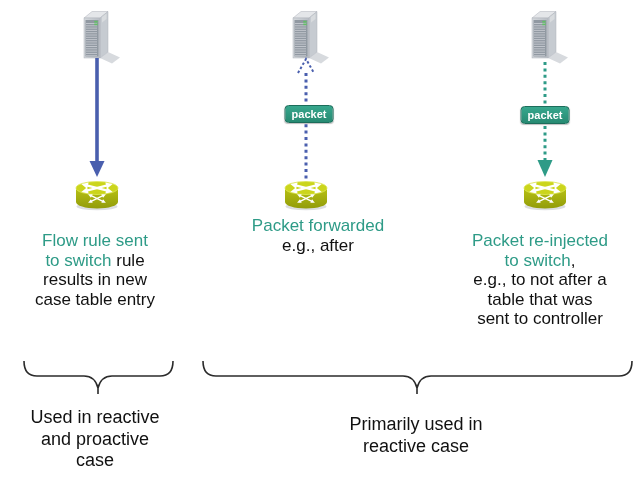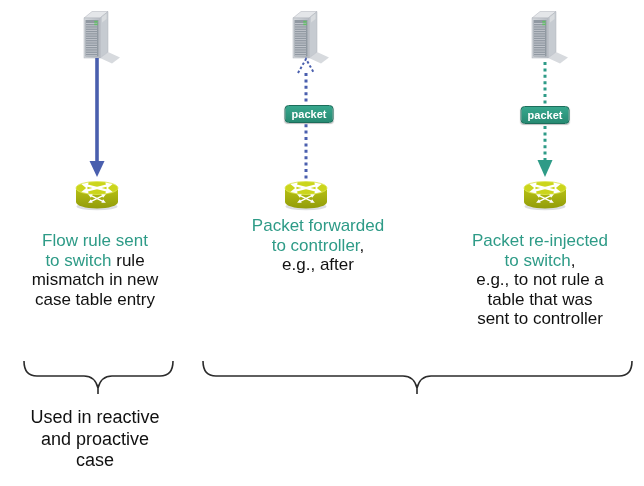--- a/index.html
+++ b/index.html
@@ -103,45 +103,48 @@
     <polygon points="4.5,100 19.5,100 12,117" style="fill:var(--teal)"></polygon>
   </svg>
   <div class="badge" style="left:545px;top:106px"><span>packet</span></div>
   <svg class="abs" style="left:521px;top:176px" width="48" height="36" viewBox="0 0 48 36">
       <use href="#switch-sym"></use>
     </svg>
 
   <div class="caption" style="left:-15px;top:231px">
     <div><span class="hl">Flow rule sent</span></div>
     <div><span class="hl">to switch</span><span> rule</span></div>
-    <div><span>mismatch in new</span></div>
+    <div><span>results in new</span></div>
     <div><span>case table entry</span></div>
   </div>
 
   <div class="caption" style="left:208px;top:216px">
     <div><span class="hl">Packet forwarded</span></div>
-    <div><span class="hl">to controller</span><span>,</span></div>
     <div><span>e.g., after</span></div>
   </div>
 
   <div class="caption" style="left:430px;top:231px">
     <div><span class="hl">Packet re-injected</span></div>
     <div><span class="hl">to switch</span><span>,</span></div>
-    <div><span>e.g., to not rule a</span></div>
+    <div><span>e.g., to not after a</span></div>
     <div><span>table that was</span></div>
     <div><span>sent to controller</span></div>
   </div>
 
   <svg class="abs" style="left:23px;top:355px" width="152" height="44" viewBox="0 0 152 44">
     <path d="M1,6 C1,16 5,21 14,21 L61,21 C69,21 73,25 75,33 C77,25 81,21 89,21 L137,21 C146,21 150,16 150,6 M75,33 L75,39" fill="none" style="stroke:var(--brace)" stroke-width="1.6"></path>
   </svg>
   <svg class="abs" style="left:202px;top:355px" width="432" height="44" viewBox="0 0 432 44">
     <path d="M1,6 C1,16 5,21 14,21 L201,21 C209,21 213,25 215,33 C217,25 221,21 229,21 L417,21 C426,21 430,16 430,6 M215,33 L215,39" fill="none" style="stroke:var(--brace)" stroke-width="1.6"></path>
   </svg>
 
   <div class="brace-label" style="left:-15px;top:407px;width:220px">
     <div>Used in reactive</div>
     <div>and proactive</div>
     <div>case</div>
   </div>
 
+  <div class="brace-label" style="left:286px;top:414px;width:260px">
+    <div>Primarily used in</div>
+    <div>reactive case</div>
+  </div>
 
 </div>
 
 </body></html>

